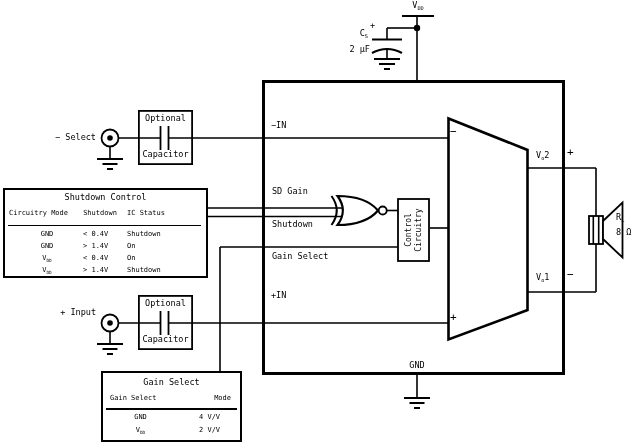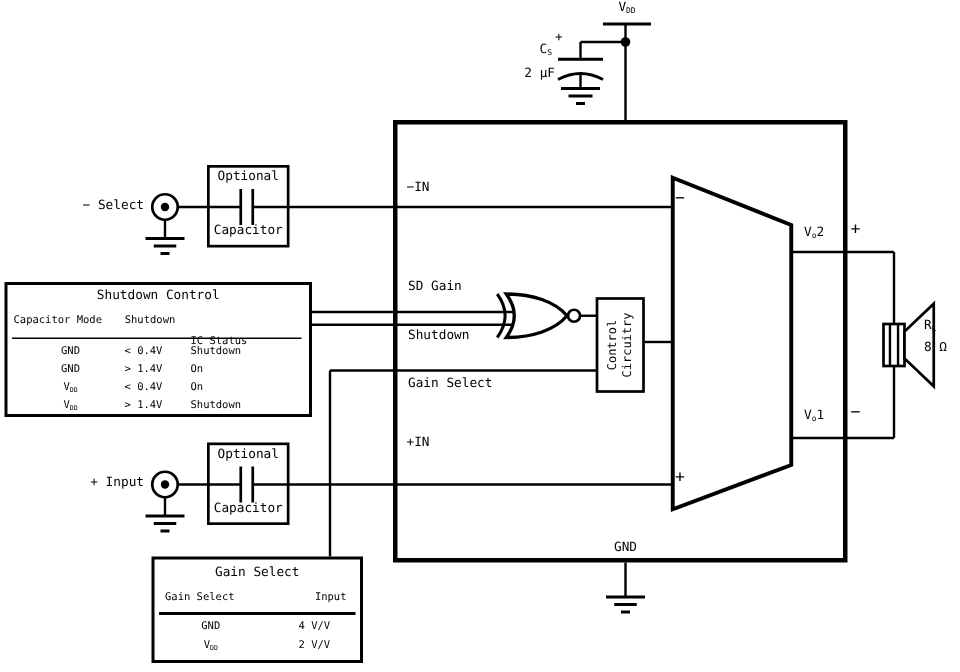--- a/index.html
+++ b/index.html
@@ -130,21 +130,21 @@
 
   <div class="lbl ctr" style="left:403px;top:0;width:30px;"><span>V</span><span class="sub">DD</span></div>
   <div class="lbl" style="left:370px;top:20px;">+</div>
   <div class="lbl rgt" style="left:346px;top:28px;width:22px;"><span>C</span><span class="sub">S</span></div>
   <div class="lbl rgt" style="left:338px;top:44px;width:32px;">2 µF</div>
 
   <div class="lbl rgt" style="left:50px;top:132px;width:46px;">− Select</div>
   <div class="lbl ctr" style="left:139px;top:113px;width:53px;">Optional</div>
   <div class="lbl ctr" style="left:139px;top:149px;width:53px;">Capacitor</div>
 
-  <div class="lbl rgt" style="left:50px;top:317px;width:46px;text-align:right;">+ Input</div>
+  <div class="lbl rgt" style="left:50px;top:307px;width:46px;text-align:right;">+ Input</div>
   <div class="lbl ctr" style="left:139px;top:298px;width:53px;">Optional</div>
   <div class="lbl ctr" style="left:139px;top:334px;width:53px;">Capacitor</div>
 
   <div class="lbl" style="left:271px;top:120px;">−IN</div>
   <div class="lbl" style="left:272px;top:186px;">SD Gain</div>
   <div class="lbl" style="left:272px;top:219px;">Shutdown</div>
   <div class="lbl" style="left:272px;top:251px;">Gain Select</div>
   <div class="lbl" style="left:271px;top:290px;">+IN</div>
   <div class="lbl ctr" style="left:397px;top:360px;width:40px;">GND</div>
 
@@ -161,23 +161,23 @@
   <div class="lbl" style="left:536px;top:150px;"><span>V</span><span class="sub">o</span><span>2</span></div>
   <div class="sign" style="left:567px;top:147px;">+</div>
   <div class="lbl" style="left:536px;top:272px;"><span>V</span><span class="sub">o</span><span>1</span></div>
   <div class="sign" style="left:567px;top:269px;">−</div>
 
   <div class="lbl" style="left:616px;top:212px;"><span>R</span><span class="sub">L</span></div>
   <div class="lbl" style="left:616px;top:227px;">8 Ω</div>
 
   <div class="tbl" style="left:3px;top:188px;width:205px;height:90px;">
     <div class="ttl ctr" style="left:0;top:2px;width:201px;">Shutdown Control</div>
-    <div class="cell" style="left:4px;top:19px;">Capacitor Mode</div>
+    <div class="cell" style="left:4px;top:19px;">Circuitry Mode</div>
     <div class="cell ctr" style="left:75px;top:19px;width:40px;">Shutdown</div>
-    <div class="cell" style="left:122px;top:19px;margin-top:14px;">IC Status</div>
+    <div class="cell" style="left:122px;top:19px;">IC Status</div>
     <div class="rule" style="left:3px;top:34.5px;width:193px;"></div>
 
     <div class="cell ctr" style="left:15px;top:39.5px;width:54px;"><span>GND</span><span class="sub"></span></div>
     <div class="cell" style="left:78px;top:39.5px;">&lt; 0.4V</div>
     <div class="cell" style="left:122px;top:39.5px;">Shutdown</div>
 
     <div class="cell ctr" style="left:15px;top:51.5px;width:54px;"><span>GND</span><span class="sub"></span></div>
     <div class="cell" style="left:78px;top:51.5px;">&gt; 1.4V</div>
     <div class="cell" style="left:122px;top:51.5px;">On</div>
 
@@ -186,21 +186,21 @@
     <div class="cell" style="left:122px;top:63.5px;">On</div>
 
     <div class="cell ctr" style="left:15px;top:75.5px;width:54px;"><span>V</span><span class="sub">DD</span></div>
     <div class="cell" style="left:78px;top:75.5px;">&gt; 1.4V</div>
     <div class="cell" style="left:122px;top:75.5px;">Shutdown</div>
   </div>
 
   <div class="tbl" style="left:101px;top:371px;width:141px;height:71px;">
     <div class="ttl ctr" style="left:0;top:4px;width:137px;">Gain Select</div>
     <div class="cell" style="left:7px;top:21px;">Gain Select</div>
-    <div class="cell rgt" style="left:92px;top:21px;width:36px;">Input</div>
+    <div class="cell rgt" style="left:92px;top:21px;width:36px;">Mode</div>
     <div class="rule" style="left:3px;top:35px;width:131px;"></div>
 
     <div class="cell ctr" style="left:10px;top:40px;width:55px;"><span>GND</span><span class="sub"></span></div>
     <div class="cell" style="left:96px;top:40px;">4 V/V</div>
 
     <div class="cell ctr" style="left:10px;top:52.5px;width:55px;"><span>V</span><span class="sub">DD</span></div>
     <div class="cell" style="left:96px;top:52.5px;">2 V/V</div>
   </div>
 
 </div>

